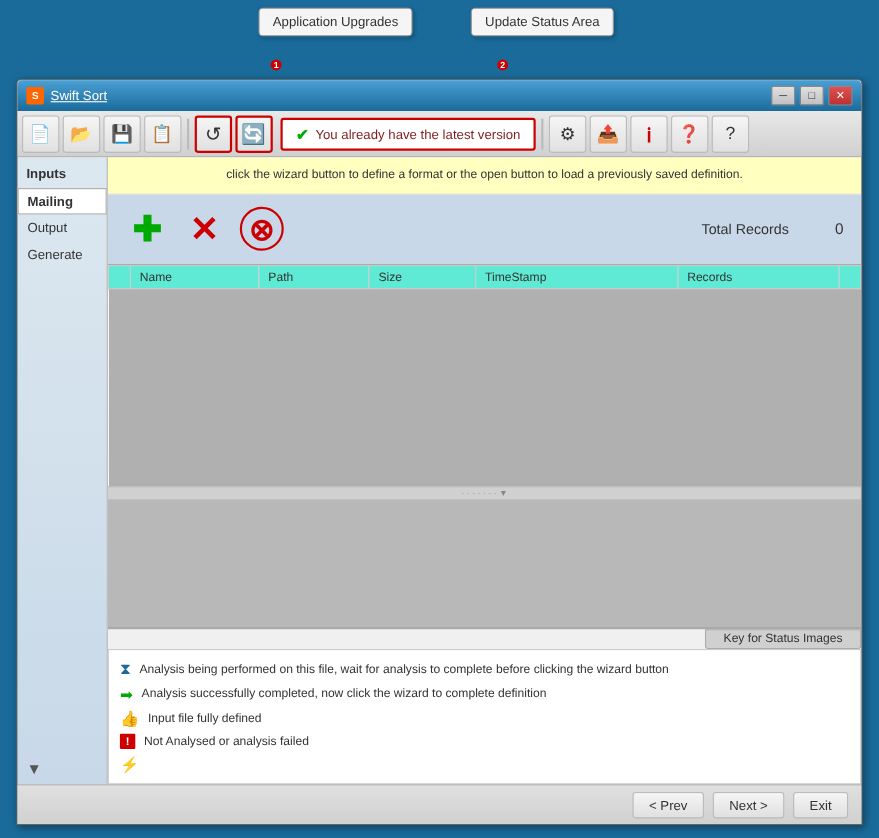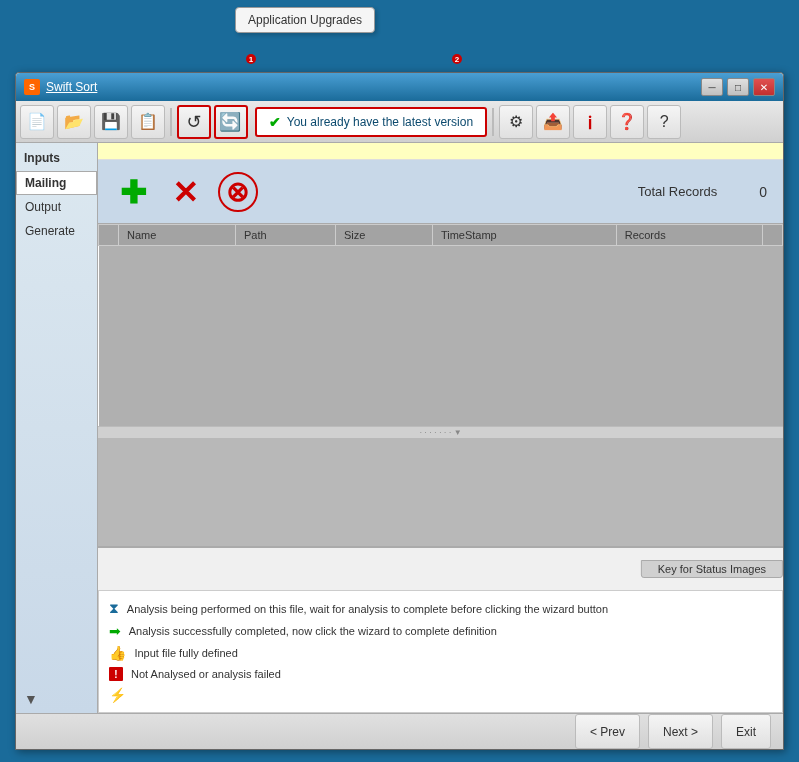--- a/index.html
+++ b/index.html
@@ -135,21 +135,21 @@
       align-items: center;
       background: white;
       border: 2px solid #cc0000;
       border-radius: 3px;
       padding: 4px 12px;
       margin-left: 4px;
       height: 30px;
       gap: 6px;
     }
     .check-icon { color: #00aa00; font-size: 14px; font-weight: bold; }
-    .update-status-text { font-size: 12px; color: #0c4a6e; }
+    .update-status-text { font-size: 12px; color: #7f1d1d; }
 
     
     .content-area {
       display: flex;
       flex: 1;
       overflow: hidden;
     }
 
     
     .sidebar {
@@ -245,21 +245,21 @@
       flex: 1;
       overflow: auto;
       background: #b8b8b8;
     }
     .data-table {
       width: 100%;
       border-collapse: collapse;
       background: white;
     }
     .data-table th {
-      background: #a3a3a3;
+      background: #5eead4;
       border: 1px solid #ccc;
       padding: 4px 8px;
       text-align: left;
       font-size: 11px;
       font-weight: normal;
       color: #333;
       white-space: nowrap;
     }
     .data-table td {
       border: 1px solid #ccc;
@@ -284,21 +284,21 @@
       border-top: 2px solid #aaa;
       flex-shrink: 0;
     }
     .status-key-header {
       background: #d0d0d0;
       border: 1px solid #aaa;
       text-align: center;
       padding: 3px;
       font-size: 11px;
       color: #333;
-      margin: 12px auto;
+      margin: 0 auto;
       display: inline-block;
       padding: 2px 16px;
       position: relative;
       left: 50%;
       transform: translateX(-50%);
       border-radius: 0 0 3px 3px;
     }
     .status-key-body {
       background: white;
       border: 1px solid #ccc;
@@ -326,20 +326,21 @@
       border-radius: 1px;
     }
     .status-icon-multi { font-size: 14px; color: #cc0000; }
 
     
     .bottom-bar {
       background: linear-gradient(to bottom, #e0e0e0, #d0d0d0);
       border-top: 1px solid #aaa;
       height: 36px;
       display: flex;
+      align-items: center;
       justify-content: flex-end;
       padding: 0 12px;
       gap: 8px;
       flex-shrink: 0;
     }
     .nav-btn {
       padding: 4px 14px;
       background: linear-gradient(to bottom, #f5f5f5, #e0e0e0);
       border: 1px solid #bbb;
       border-radius: 3px;
@@ -353,20 +354,23 @@
 
 <div class="outer-wrapper">
 
   <div class="tooltip-box tooltip1">
     <span>Application Upgrades</span>
   </div>
   <div class="tooltip-dot dot1">
     <span>1</span>
   </div>
 
+  <div class="tooltip-box tooltip2">
+    <span>Update Status Area</span>
+  </div>
   <div class="tooltip-dot dot2">
     <span>2</span>
   </div>
 
   <div class="window">
 
     <div class="title-bar">
       <div class="title-bar-icon">S</div>
       <span class="title-bar-text">Swift Sort</span>
       <div class="title-bar-buttons">
@@ -432,20 +436,21 @@
         </div>
         <div class="sidebar-item">
           <span>Generate</span>
         </div>
         <div class="sidebar-arrow">▼</div>
       </div>
 
       <div class="main-panel">
 
         <div class="info-banner">
+          <div>click the wizard button to define a format or the open button to load a previously saved definition.</div>
         </div>
 
         <div class="action-row">
           <button class="action-btn add" title="Add file">
             <span style="font-size:32px; color:#00aa00;">✚</span>
           </button>
           <button class="action-btn remove" title="Remove file">
             <span style="font-size:32px; color:#cc0000;">✕</span>
           </button>
           <button class="action-btn cancel" title="Cancel">

